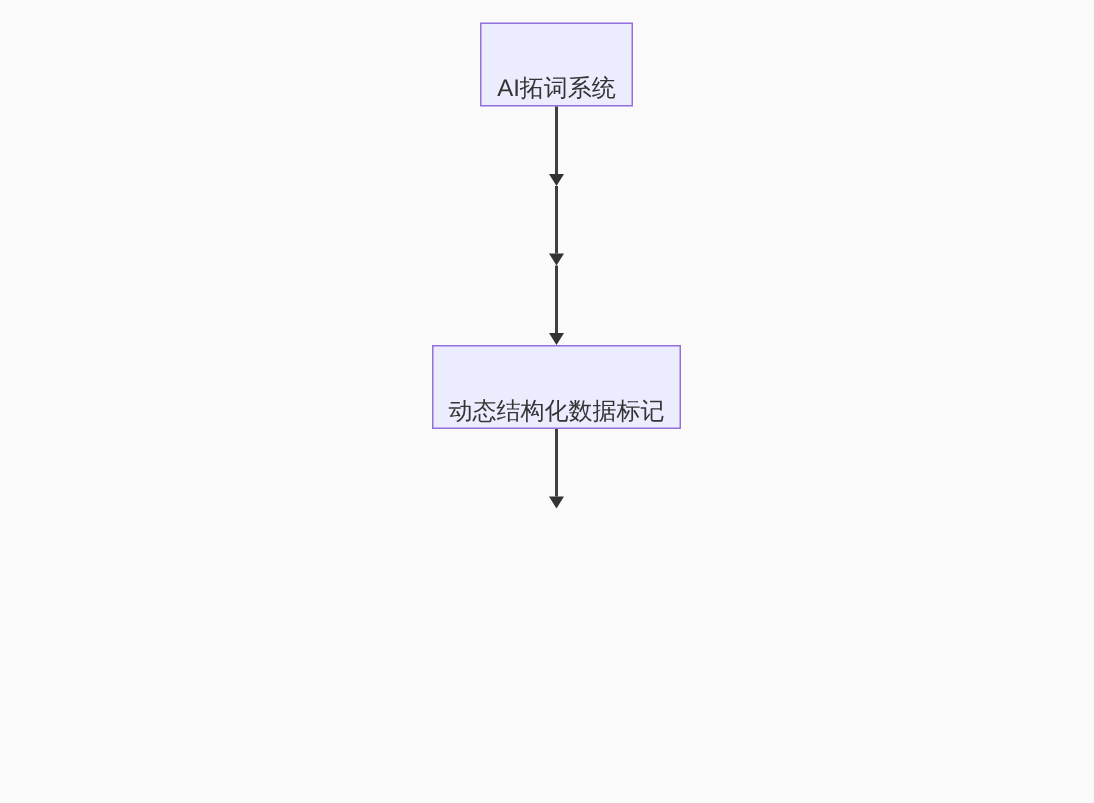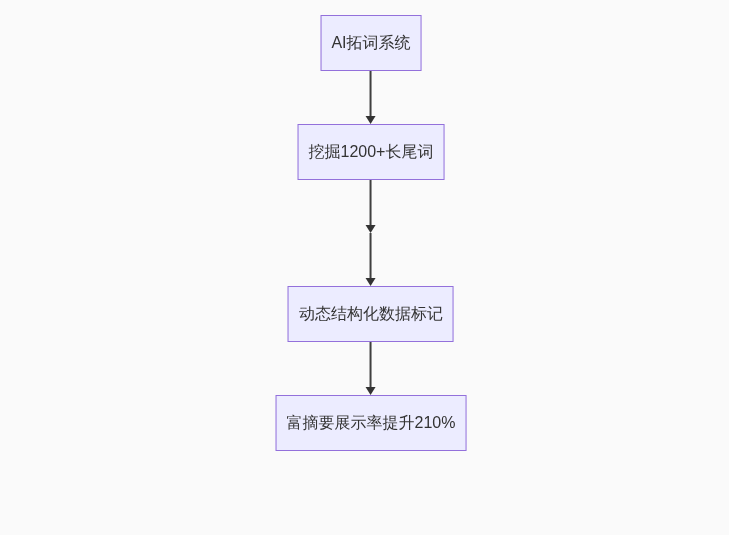--- a/index.html
+++ b/index.html
@@ -23,21 +23,21 @@
     flex-direction: column;
     align-items: center;
   }
   .node {
     box-sizing: border-box;
     height: 56px;
     padding: 0 10px;
     background: #ECECFF;
     border: 1px solid #9370DB;
     display: flex;
-    align-items: center;
+    align-items: flex-end;
     justify-content: center;
     white-space: nowrap;
     font-size: 16px;
     color: #333333;
   }
   .arrow {
     width: 10px;
     height: 53px;
     position: relative;
     display: flex;
@@ -64,23 +64,20 @@
 
   <div class="node">
     <span>AI拓词系统</span>
   </div>
 
   <div class="arrow">
     <div class="arrow-line"></div>
     <div class="arrow-head"></div>
   </div>
 
-  <div class="node">
-    <span>挖掘1200+长尾词</span>
-  </div>
 
   <div class="arrow">
     <div class="arrow-line"></div>
     <div class="arrow-head"></div>
   </div>
 
 
   <div class="arrow">
     <div class="arrow-line"></div>
     <div class="arrow-head"></div>
@@ -88,17 +85,14 @@
 
   <div class="node">
     <span>动态结构化数据标记</span>
   </div>
 
   <div class="arrow">
     <div class="arrow-line"></div>
     <div class="arrow-head"></div>
   </div>
 
-  <div class="node">
-    <span>富摘要展示率提升210%</span>
-  </div>
 
 </div>
 
 </body></html>

